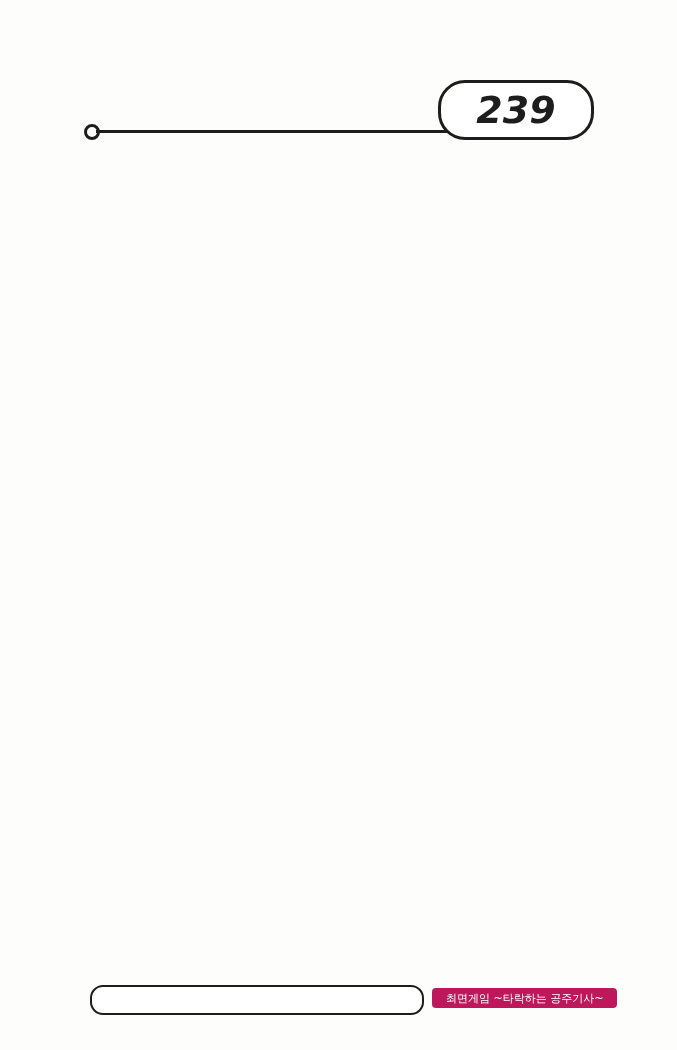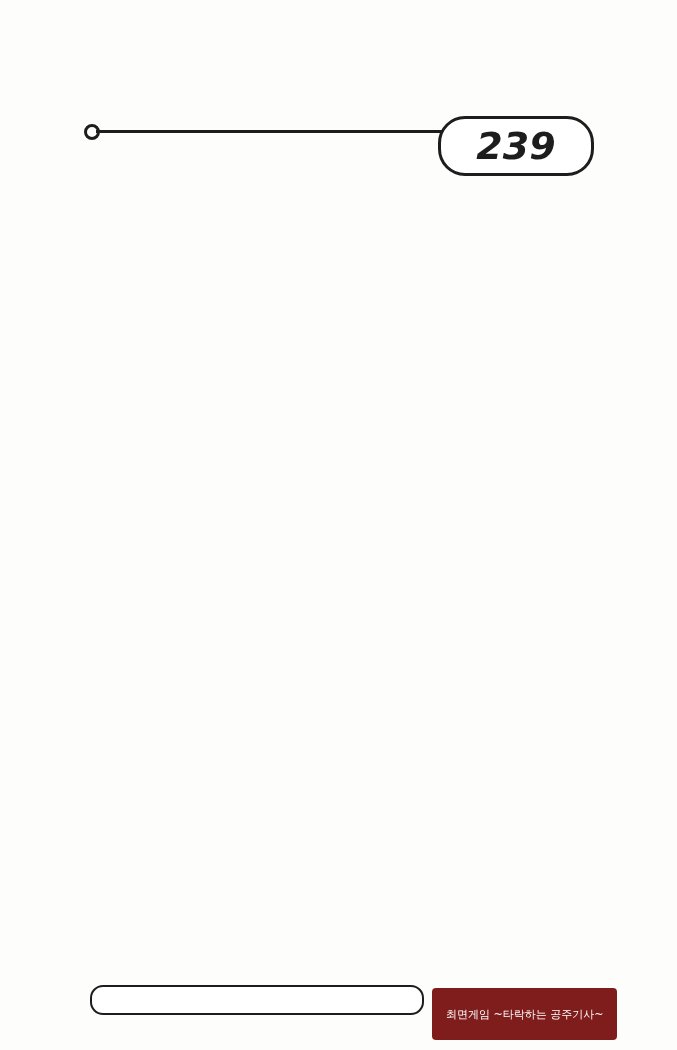--- a/index.html
+++ b/index.html
@@ -11,42 +11,41 @@
   
   .header{position:absolute;top:78px;left:0;width:677px;height:60px;}
   .rule{position:absolute;top:52px;left:96px;width:420px;height:3px;background:#1d1d1d;}
   .ring{position:absolute;top:46px;left:84px;width:10px;height:10px;border:3px solid #1d1d1d;border-radius:50%;background:#fdfdfb;}
   .page-pill{
     position:absolute;top:2px;left:438px;width:150px;height:54px;
     border:3px solid #1d1d1d;border-radius:27px;background:#fff;
     display:flex;align-items:center;justify-content:center;
     font-size:38px;font-style:italic;font-weight:bold;
     font-family:"DejaVu Sans","Liberation Sans",sans-serif;
-    margin-top:36px;
   }
   
   .body-area{
     position:absolute;top:158px;left:88px;width:505px;
     font-size:19px;line-height:1.95;text-align:justify;
   }
   .redacted{
     color:#888;font-style:italic;border:1px dashed #bbb;border-radius:6px;
     padding:14px 18px;text-indent:0;text-align:center;margin:10px 0;
     font-family:"DejaVu Sans","Liberation Sans",sans-serif;font-size:14px;
   }
   .spacer{height:34px;}
   
   .footer{position:absolute;top:985px;left:0;width:677px;height:30px;}
   .footer-box{
     position:absolute;left:90px;top:0;width:330px;height:26px;
     border:2px solid #1d1d1d;border-radius:13px;background:#fff;
   }
   .footer-title{
-    position:absolute;left:432px;top:3px;height:20px;padding:16px 14px;
-    background:#7f1d1d;color:#fff;border-radius:4px;
+    position:absolute;left:432px;top:3px;height:20px;padding:0 14px;
+    background:#be185d;color:#fff;border-radius:4px;
     display:flex;align-items:center;font-size:11px;
     font-family:"DejaVu Sans","Liberation Sans",sans-serif;
   }
 </style>
 </head>
 <body>
 
 <div class="header">
   <span class="ring"></span>
   <span class="rule"></span>

